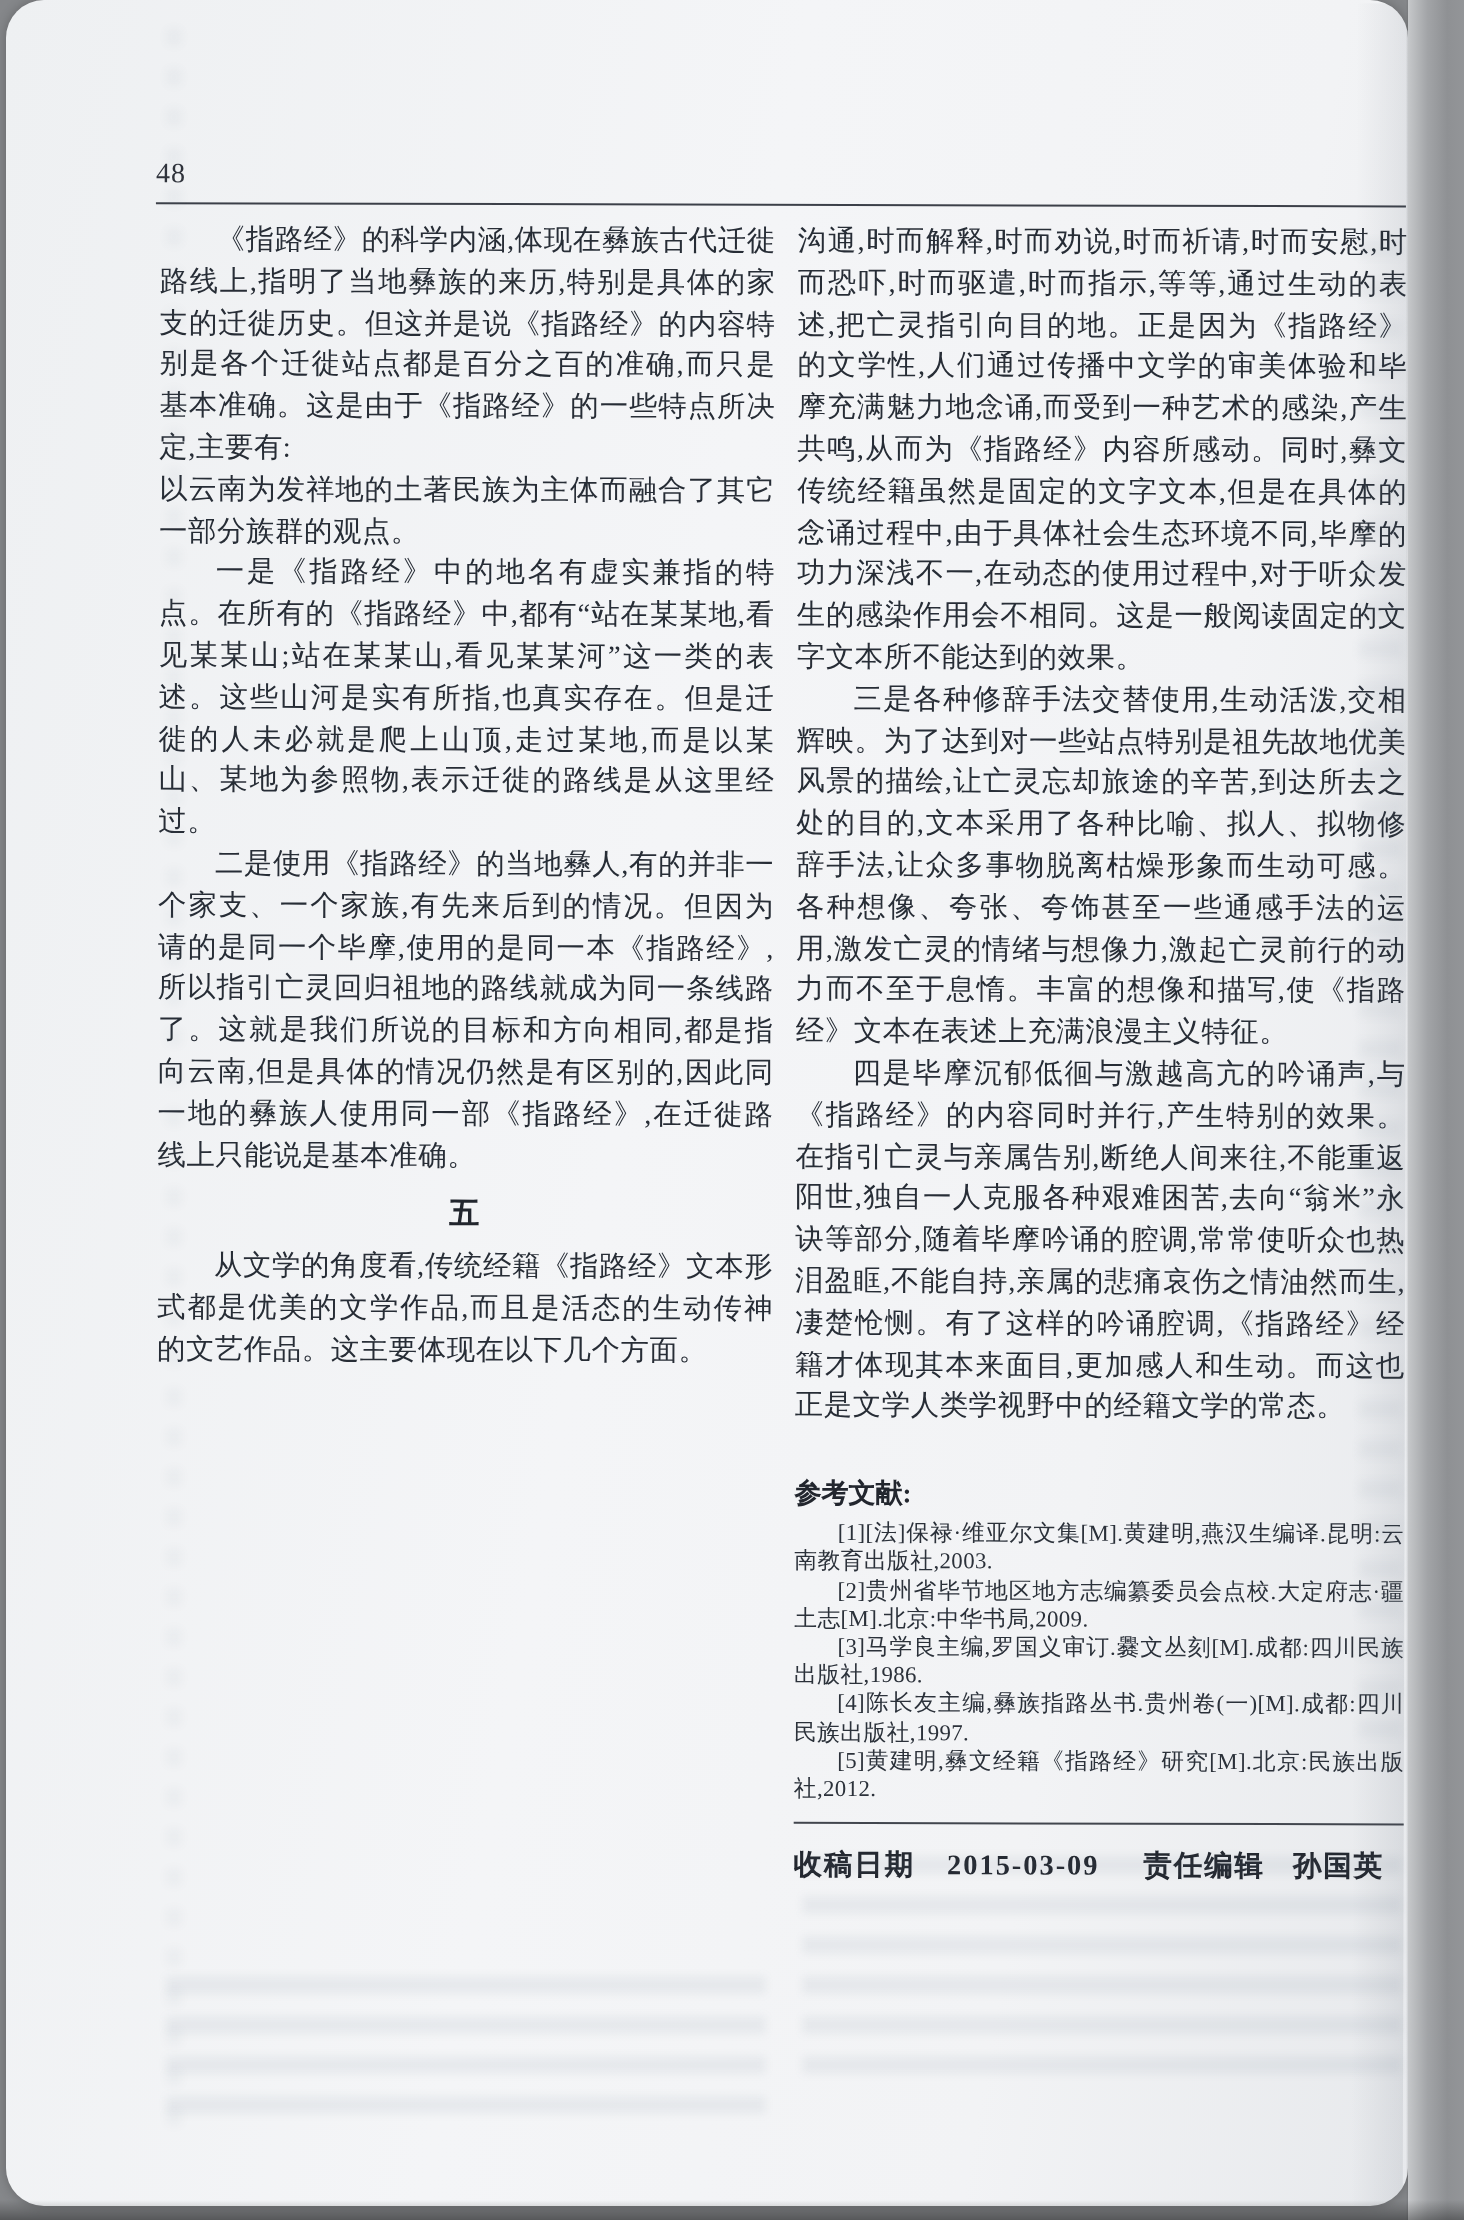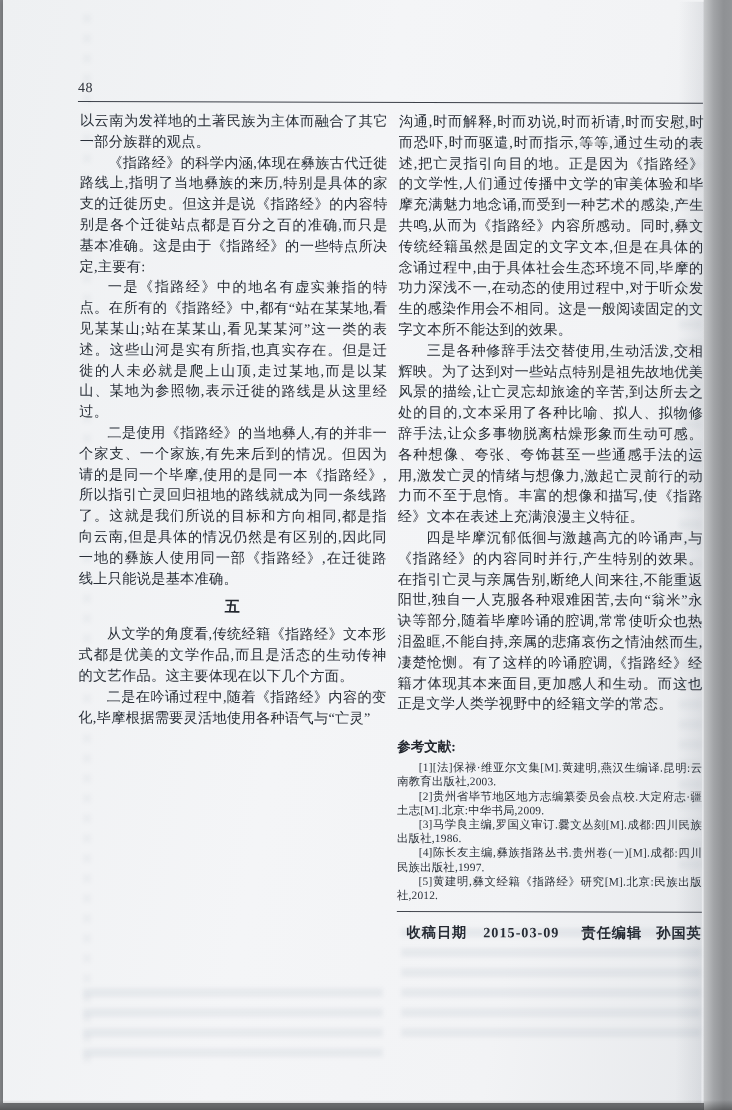--- a/index.html
+++ b/index.html
@@ -9,20 +9,21 @@
     overflow:hidden;
     font-family:"Liberation Serif","DejaVu Serif",serif;
   }
   .scan-frame{position:relative;width:732px;height:1110px;overflow:hidden;}
   
   .page{
     position:absolute;left:3px;top:0;width:701px;height:1103px;
     background:linear-gradient(100deg,#eef0f2 0%,#f4f5f7 45%,#f2f3f5 75%,#e7e9ec 100%);
     box-shadow:0 0 6px rgba(0,0,0,.25);
     overflow:hidden;
+    border-radius:19px;
   }
   
   .edge-band{
     position:absolute;right:0;top:0;width:28px;height:1110px;
     background:linear-gradient(to right,#c6c8ca 0%,#a2a4a7 35%,#8f9194 70%,#939598 100%);
   }
   .edge-seam{
     position:absolute;right:26px;top:0;width:3px;height:1110px;
     background:linear-gradient(to right,rgba(60,62,65,0),rgba(60,62,65,.45));
   }
@@ -71,21 +72,21 @@
   .refs{margin-top:24px;}
   .refs-label{font-weight:bold;font-size:13.5px;margin-bottom:4px;color:#22262e;}
   .ref{
     margin:0;font-size:11.4px;line-height:14.2px;letter-spacing:.2px;
     text-align:justify;text-indent:1.9em;color:#2b313a;
   }
   
   .footer{
     margin-top:9px;border-top:1.3px solid #42464e;padding-top:11px;
     font-weight:bold;font-size:14.2px;letter-spacing:1px;color:#22262e;
-    display:flex;align-items:baseline;justify-content:flex-end;
+    display:flex;align-items:baseline;
   }
   .footer .sp1{width:16px;}
   .footer .sp2{width:22px;}
   .footer .sp3{width:14px;}
   
   .bleed{
     position:absolute;filter:blur(2px);opacity:.55;pointer-events:none;
     background:repeating-linear-gradient(180deg,
       rgba(104,122,142,.16) 0px, rgba(104,122,142,.16) 9px,
       rgba(104,122,142,0) 9px, rgba(104,122,142,0) 20px);
@@ -102,27 +103,26 @@
   <div class="page">
     <div class="page-inner">
 
       <div class="header">
         <span class="pageno">48</span>
       </div>
       <div class="header-rule"></div>
 
       <div class="columns">
         <div class="col" id="left-col">
+            <p class="para indent">《指路经》的科学内涵,体现在彝族古代迁徙路线上,指明了当地彝族的来历,特别是具体的家支的迁徙历史。但这并是说《指路经》的内容特别是各个迁徙站点都是百分之百的准确,而只是基本准确。这是由于《指路经》的一些特点所决定,主要有:</p>
             <p class="para">以云南为发祥地的土著民族为主体而融合了其它一部分族群的观点。</p>
-            <p class="para indent">《指路经》的科学内涵,体现在彝族古代迁徙路线上,指明了当地彝族的来历,特别是具体的家支的迁徙历史。但这并是说《指路经》的内容特别是各个迁徙站点都是百分之百的准确,而只是基本准确。这是由于《指路经》的一些特点所决定,主要有:</p>
             <p class="para indent">一是《指路经》中的地名有虚实兼指的特点。在所有的《指路经》中,都有“站在某某地,看见某某山;站在某某山,看见某某河”这一类的表述。这些山河是实有所指,也真实存在。但是迁徙的人未必就是爬上山顶,走过某地,而是以某山、某地为参照物,表示迁徙的路线是从这里经过。</p>
             <p class="para indent">二是使用《指路经》的当地彝人,有的并非一个家支、一个家族,有先来后到的情况。但因为请的是同一个毕摩,使用的是同一本《指路经》,所以指引亡灵回归祖地的路线就成为同一条线路了。这就是我们所说的目标和方向相同,都是指向云南,但是具体的情况仍然是有区别的,因此同一地的彝族人使用同一部《指路经》,在迁徙路线上只能说是基本准确。</p>
             <div class="section-heading">五</div>
             <p class="para indent">从文学的角度看,传统经籍《指路经》文本形式都是优美的文学作品,而且是活态的生动传神的文艺作品。这主要体现在以下几个方面。</p>
-            <p class="para indent">二是在吟诵过程中,随着《指路经》内容的变化,毕摩根据需要灵活地使用各种语气与“亡灵”</p>
           </div>
         <div class="col col-right" id="right-col">
             <p class="para">沟通,时而解释,时而劝说,时而祈请,时而安慰,时而恐吓,时而驱遣,时而指示,等等,通过生动的表述,把亡灵指引向目的地。正是因为《指路经》的文学性,人们通过传播中文学的审美体验和毕摩充满魅力地念诵,而受到一种艺术的感染,产生共鸣,从而为《指路经》内容所感动。同时,彝文传统经籍虽然是固定的文字文本,但是在具体的念诵过程中,由于具体社会生态环境不同,毕摩的功力深浅不一,在动态的使用过程中,对于听众发生的感染作用会不相同。这是一般阅读固定的文字文本所不能达到的效果。</p>
             <p class="para indent">三是各种修辞手法交替使用,生动活泼,交相辉映。为了达到对一些站点特别是祖先故地优美风景的描绘,让亡灵忘却旅途的辛苦,到达所去之处的目的,文本采用了各种比喻、拟人、拟物修辞手法,让众多事物脱离枯燥形象而生动可感。各种想像、夸张、夸饰甚至一些通感手法的运用,激发亡灵的情绪与想像力,激起亡灵前行的动力而不至于息惰。丰富的想像和描写,使《指路经》文本在表述上充满浪漫主义特征。</p>
             <p class="para indent">四是毕摩沉郁低徊与激越高亢的吟诵声,与《指路经》的内容同时并行,产生特别的效果。在指引亡灵与亲属告别,断绝人间来往,不能重返阳世,独自一人克服各种艰难困苦,去向“翁米”永诀等部分,随着毕摩吟诵的腔调,常常使听众也热泪盈眶,不能自持,亲属的悲痛哀伤之情油然而生,凄楚怆恻。有了这样的吟诵腔调,《指路经》经籍才体现其本来面目,更加感人和生动。而这也正是文学人类学视野中的经籍文学的常态。</p>
             <div class="refs">
               <div class="refs-label">参考文献:</div>
               <p class="ref">[1][法]保禄·维亚尔文集[M].黄建明,燕汉生编译.昆明:云南教育出版社,2003.</p>
               <p class="ref">[2]贵州省毕节地区地方志编纂委员会点校.大定府志·疆土志[M].北京:中华书局,2009.</p>
               <p class="ref">[3]马学良主编,罗国义审订.爨文丛刻[M].成都:四川民族出版社,1986.</p>

